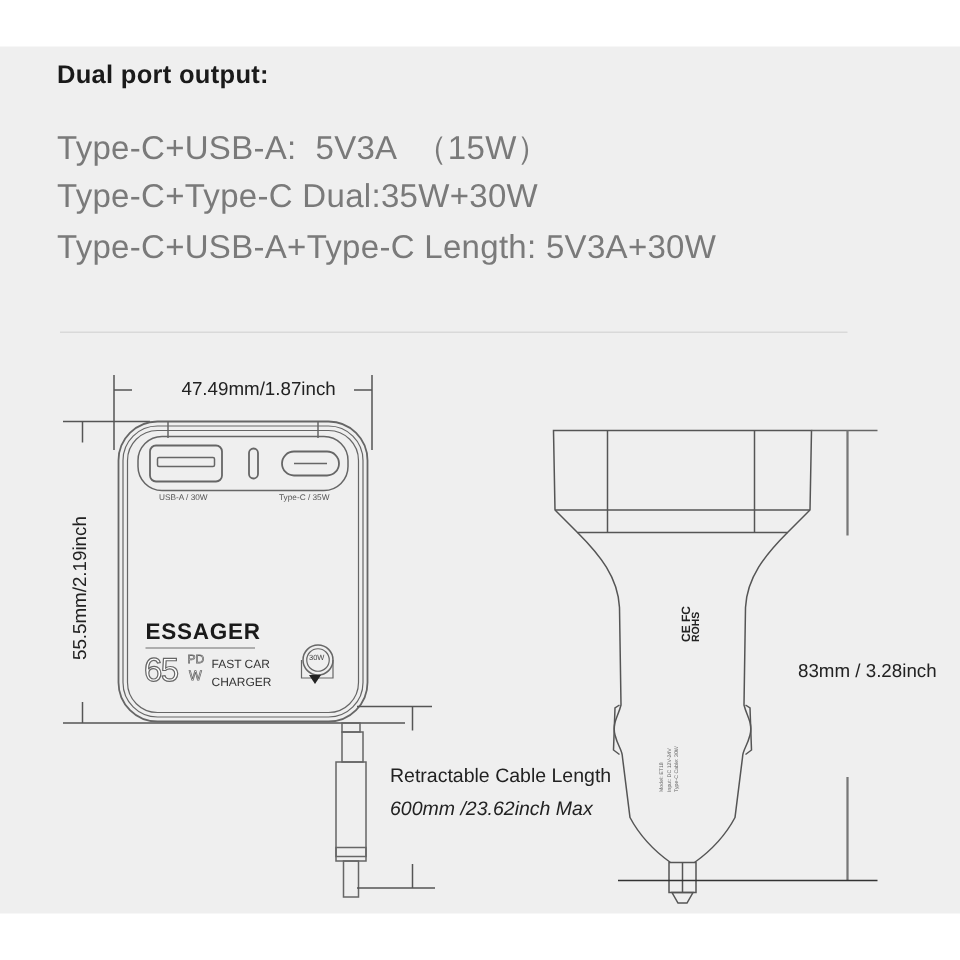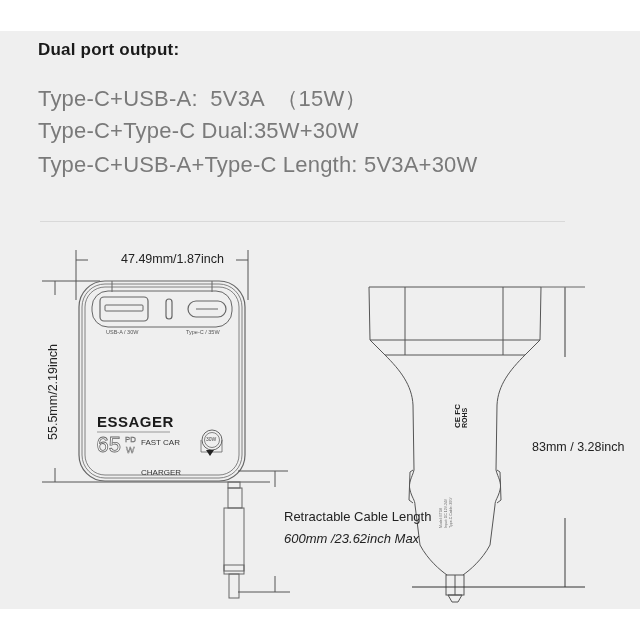--- a/index.html
+++ b/index.html
@@ -3,21 +3,21 @@
   <meta charset="utf-8">
   <style>
     html, body { margin: 0; padding: 0; }
     body { width: 640px; height: 640px; background: #ffffff; position: relative; overflow: hidden; font-family: "Liberation Sans", "DejaVu Sans", sans-serif; }
     .panel { position: absolute; left: 0; top: 31px; width: 640px; height: 578px; background: #efefef; }
     .title { position: absolute; left: 38px; top: 40px; font-size: 17px; font-weight: bold; color: #1a1a1a; letter-spacing: 0.2px; }
     .spec { position: absolute; left: 38px; font-size: 22px; color: #7a7a7a; letter-spacing: 0.2px; white-space: pre; }
     .divider { position: absolute; left: 40px; top: 221px; width: 525px; height: 1px; background: #d9d9d9; }
     .dim-label { position: absolute; font-size: 12px; color: #222; white-space: nowrap; }
     .vert { transform: rotate(-90deg); transform-origin: left top; }
-    .cable-text { position: absolute; left: 260px; font-size: 13px; color: #222; margin-left: 24px; }
+    .cable-text { position: absolute; left: 260px; font-size: 13px; color: #222; }
     svg { position: absolute; left: 0; top: 0; }
   </style>
 </head>
 <body>
 
 <div class="panel"></div>
 
 <div class="title">Dual port output:</div>
 <div class="spec" style="top:84px">Type-C+USB-A:  5V3A  （15W）</div>
 <div class="spec" style="top:118px">Type-C+Type-C Dual:35W+30W</div>
@@ -99,25 +99,25 @@
     <line x1="565" y1="518" x2="565" y2="587" stroke="#777" stroke-width="1.5"></line>
     <line x1="412" y1="587" x2="585" y2="587" stroke="#333"></line>
   </g>
 </svg>
 
 <div class="dim-label" style="left:121px; top:252px; font-size:12.5px;">47.49mm/1.87inch</div>
 <div class="dim-label vert" style="left:46px; top:440px; font-size:12.5px;">55.5mm/2.19inch</div>
 <div class="dim-label" style="left:106px; top:329px; font-size:5.5px; color:#555;">USB-A / 30W</div>
 <div class="dim-label" style="left:186px; top:329px; font-size:5.5px; color:#555;">Type-C / 35W</div>
 <div class="dim-label" style="left:97px; top:413px; font-size:15px; font-weight:bold; color:#1a1a1a; letter-spacing:0.5px;">ESSAGER</div>
-<div class="dim-label" style="left:96px; top:434px; font-size:22px; color:#fff; -webkit-text-stroke:0.8px #666; letter-spacing:-1px;font-family:Liberation Mono, monospace;">65</div>
+<div class="dim-label" style="left:96px; top:434px; font-size:22px; color:#fff; -webkit-text-stroke:0.8px #666; letter-spacing:-1px;">65</div>
 <div class="dim-label" style="left:125px; top:435px; font-size:8px; color:#fff; -webkit-text-stroke:0.5px #666;">PD</div>
 <div class="dim-label" style="left:126px; top:445px; font-size:9px; color:#fff; -webkit-text-stroke:0.5px #666;">W</div>
 <div class="dim-label" style="left:141px; top:438px; font-size:8px; color:#333;text-align:right;">FAST CAR</div>
-<div class="dim-label" style="left:141px; top:450px; font-size:8px; color:#333;margin-top:18px;">CHARGER</div>
+<div class="dim-label" style="left:141px; top:450px; font-size:8px; color:#333;">CHARGER</div>
 <div class="dim-label" style="left:206px; top:436px; font-size:5px; color:#444;">30W</div>
 
 <div class="cable-text" style="top:509px;">Retractable Cable Length</div>
 <div class="cable-text" style="top:531px;font-style:italic;">600mm /23.62inch Max</div>
 
 <div class="dim-label" style="left:532px; top:440px; font-size:12.5px;">83mm / 3.28inch</div>
 <div class="dim-label vert" style="left:453px; top:428px; font-size:8px; font-weight:bold; color:#222;">CE FC</div>
 <div class="dim-label vert" style="left:461px; top:428px; font-size:7px; font-weight:bold; color:#222;">ROHS</div>
 <div class="dim-label vert" style="left:439px; top:528px; font-size:3.5px; color:#666;">Model: ET18</div>
 <div class="dim-label vert" style="left:444px; top:528px; font-size:3.5px; color:#666;">Input: DC 12V-24V</div>

